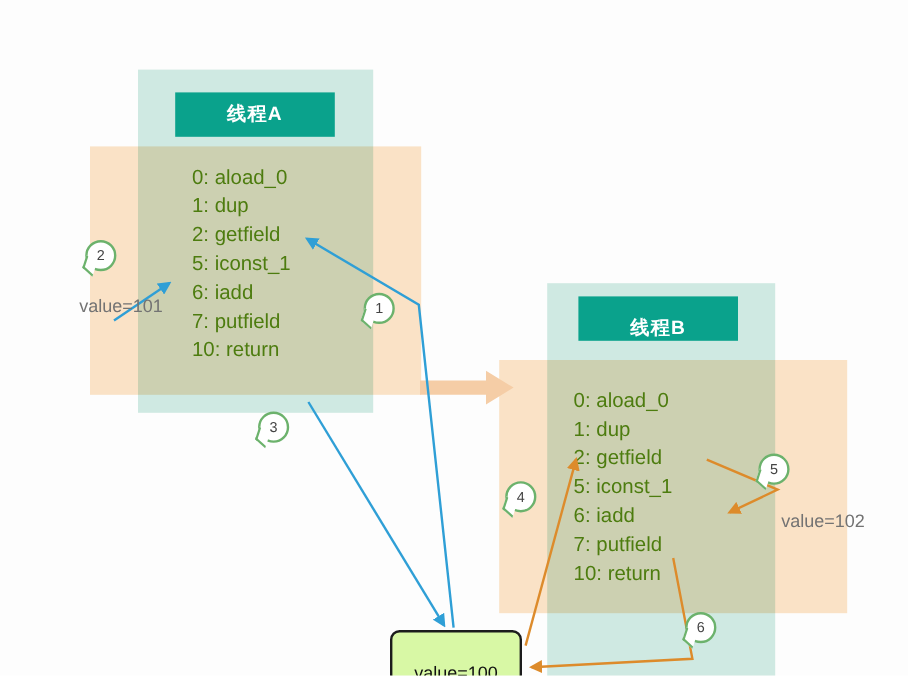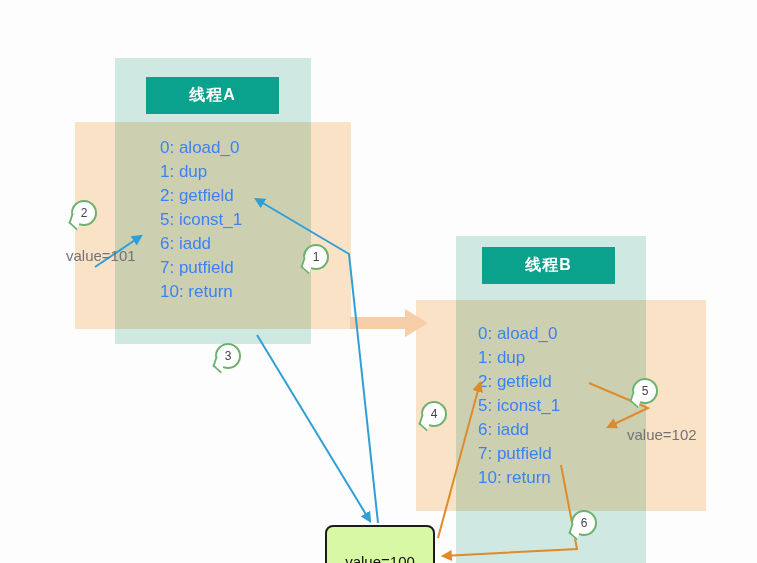--- a/index.html
+++ b/index.html
@@ -22,24 +22,24 @@
   .band-b { left:416px; top:264px; width:290px; height:211px; }
 
   
   .header {
     position:absolute; z-index:4;
     background:var(--teal,#0aa28c); color:#fff;
     display:flex; align-items:center; justify-content:center;
     font-size:16px; font-weight:bold; letter-spacing:1px;
   }
   .header-a { left:146px; top:41px;  width:133px; height:37px; }
-  .header-b { left:482px; top:211px; width:133px; height:37px; }
+  .header-b { left:482px; top:211px; width:133px; height:37px;align-items:flex-end; }
 
   
-  .code { position:absolute; z-index:4; font-size:17px; line-height:24px; color:#3b82f6; }
+  .code { position:absolute; z-index:4; font-size:17px; line-height:24px; color:#4d7c0f; }
   .code-a { left:160px; top:100px; }
   .code-b { left:478px; top:286px; }
   .code-line { white-space:pre; }
 
   
   .red-label {
     position:absolute; z-index:4; color:var(--red,#ee2222);
     font-size:16px; text-align:center;
   }
   .exit-a  { left:130px; top:276px; width:180px; }
@@ -51,21 +51,21 @@
     left:325px; top:489px; width:110px; height:47px;
     background:var(--value-box-bg,#d8f8a5);
     border:2px solid #1c1c1c; border-radius:8px;
     display:flex; align-items:flex-end; justify-content:center;
     font-size:15px; color:#111;
   }
 
   
   .small-label { position:absolute; z-index:5; font-size:15px; color:#737373; }
   .label-101 { left:66px;  top:211px; }
-  .label-102 { left:627px; top:390px;text-align:center; }
+  .label-102 { left:651px; top:390px;text-align:center; }
 
   
   .pin {
     position:absolute; z-index:7;
     width:26px; height:26px; border-radius:50%;
     background:#fff; border:2px solid var(--marker-green,#6cb26c);
     display:flex; align-items:center; justify-content:center;
     font-size:12px; color:#444;
   }
   .pin::after {

